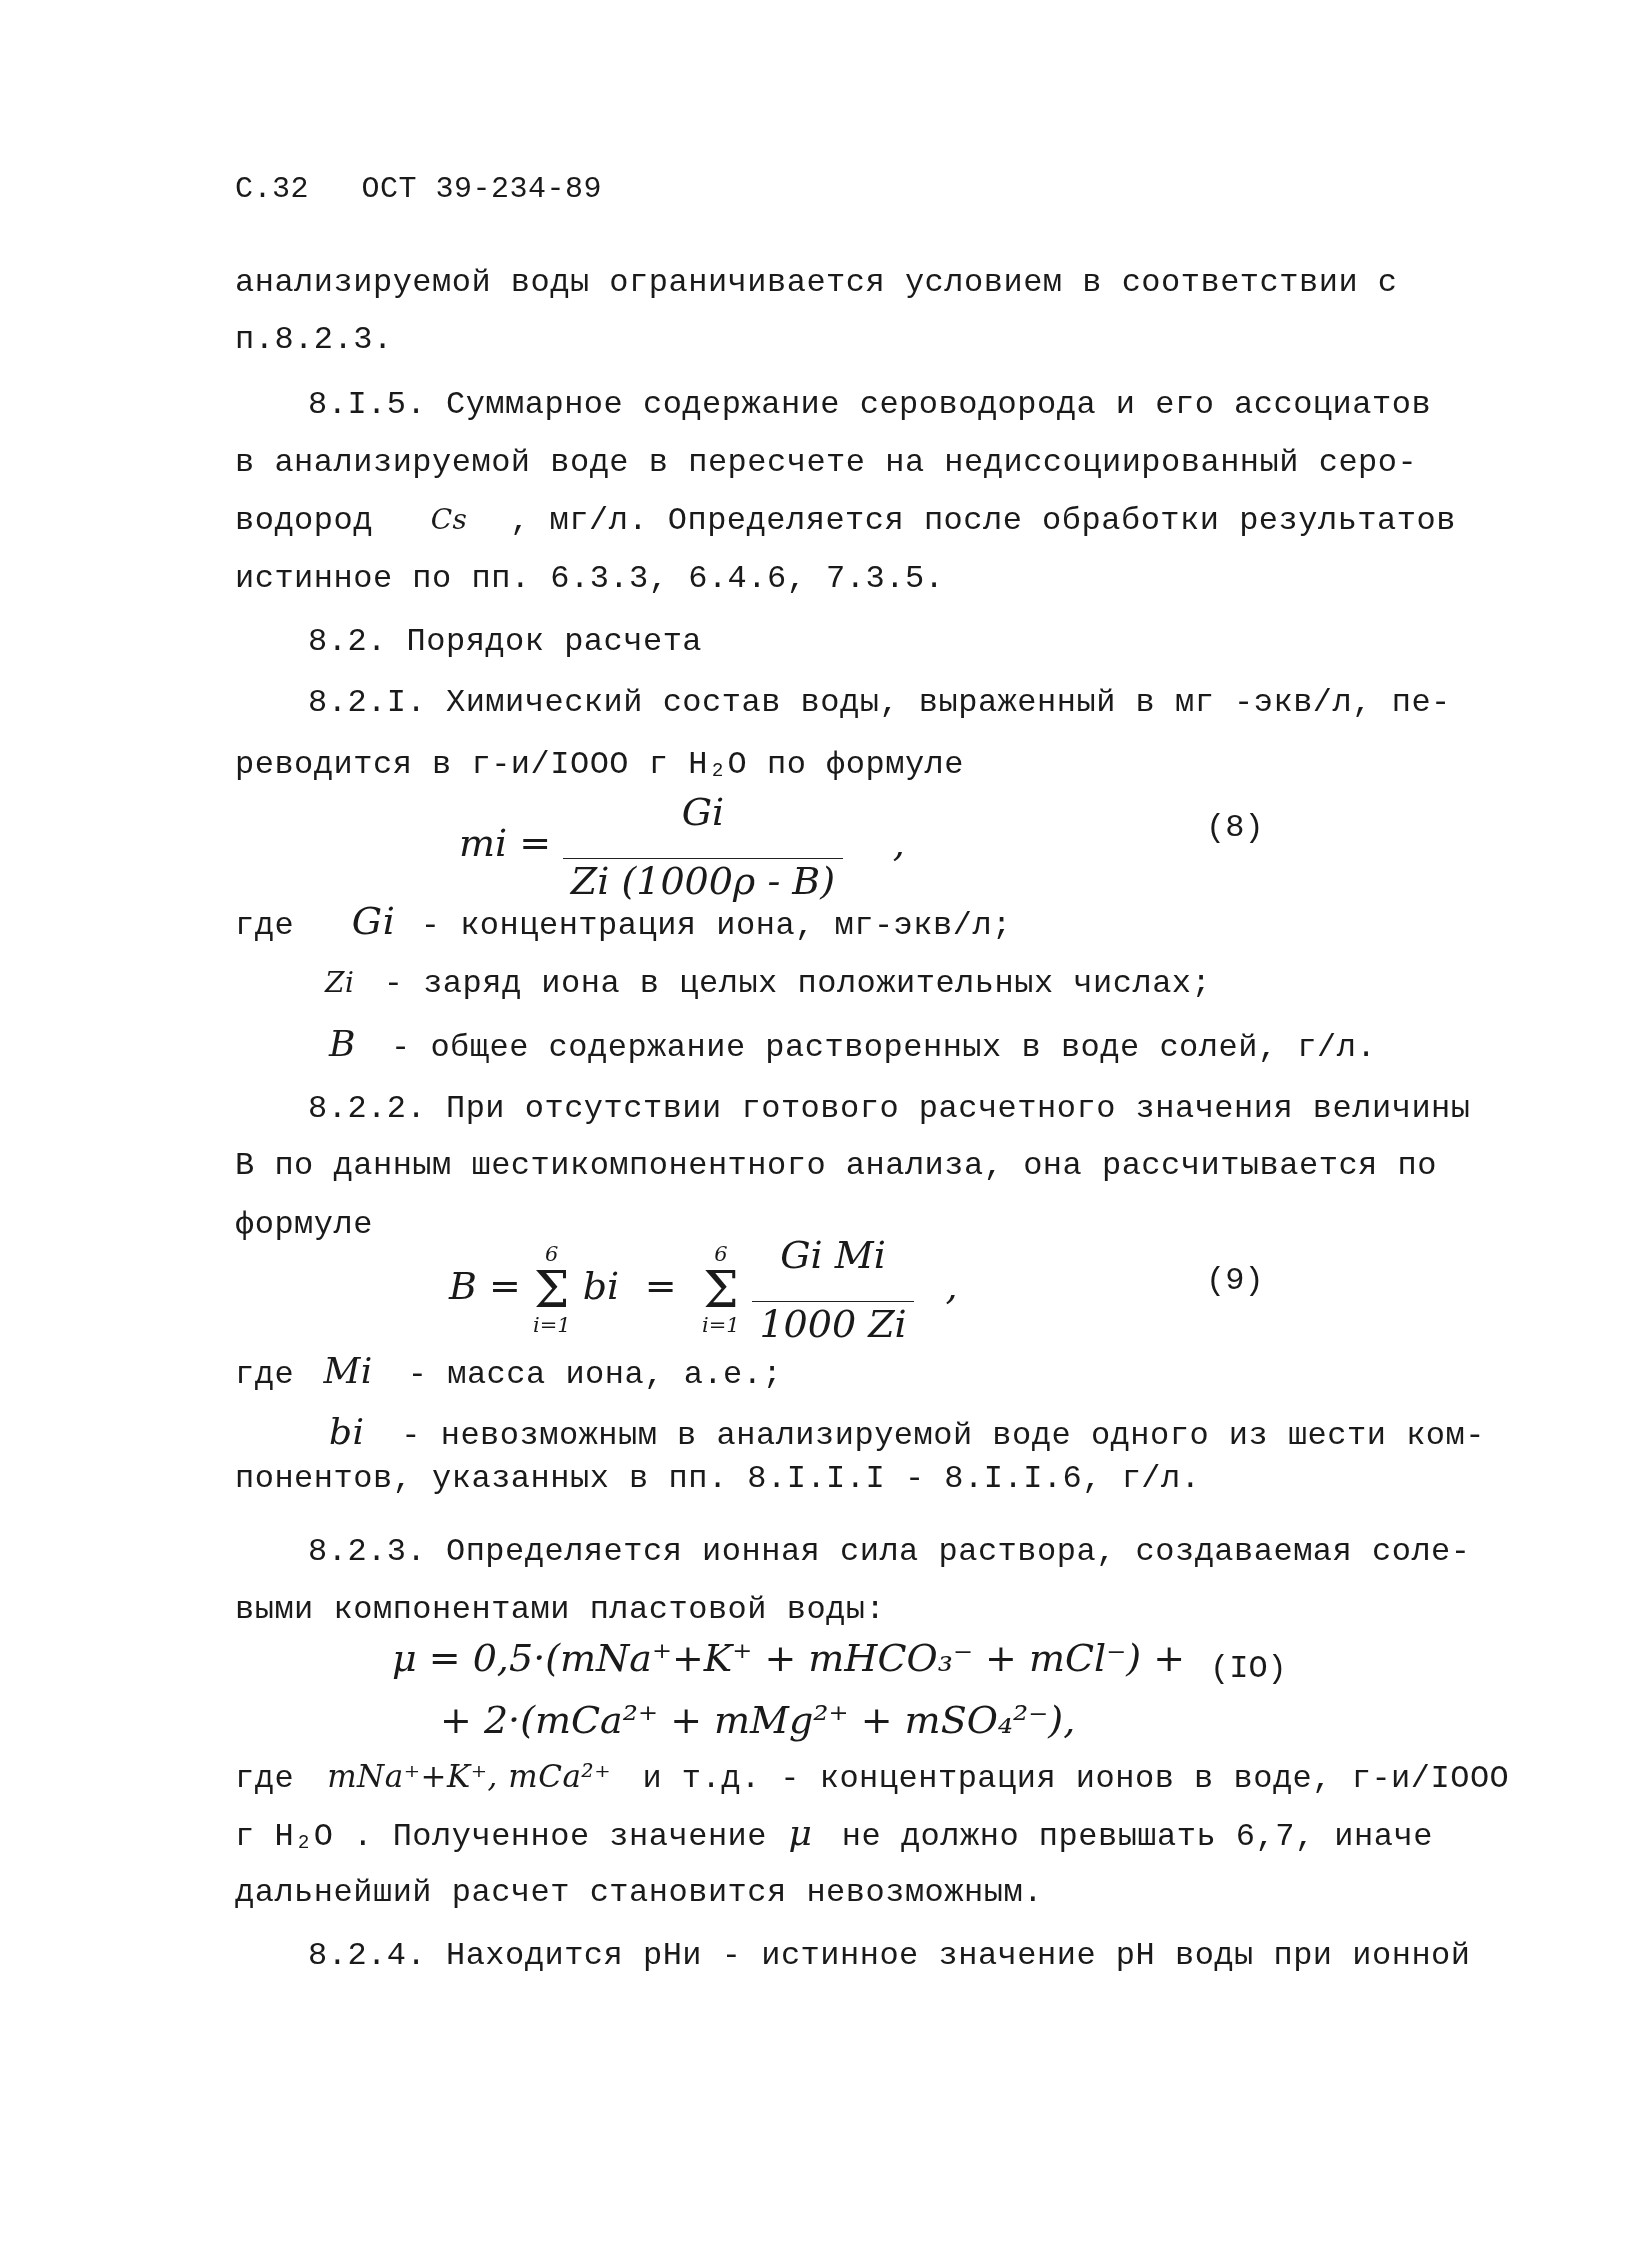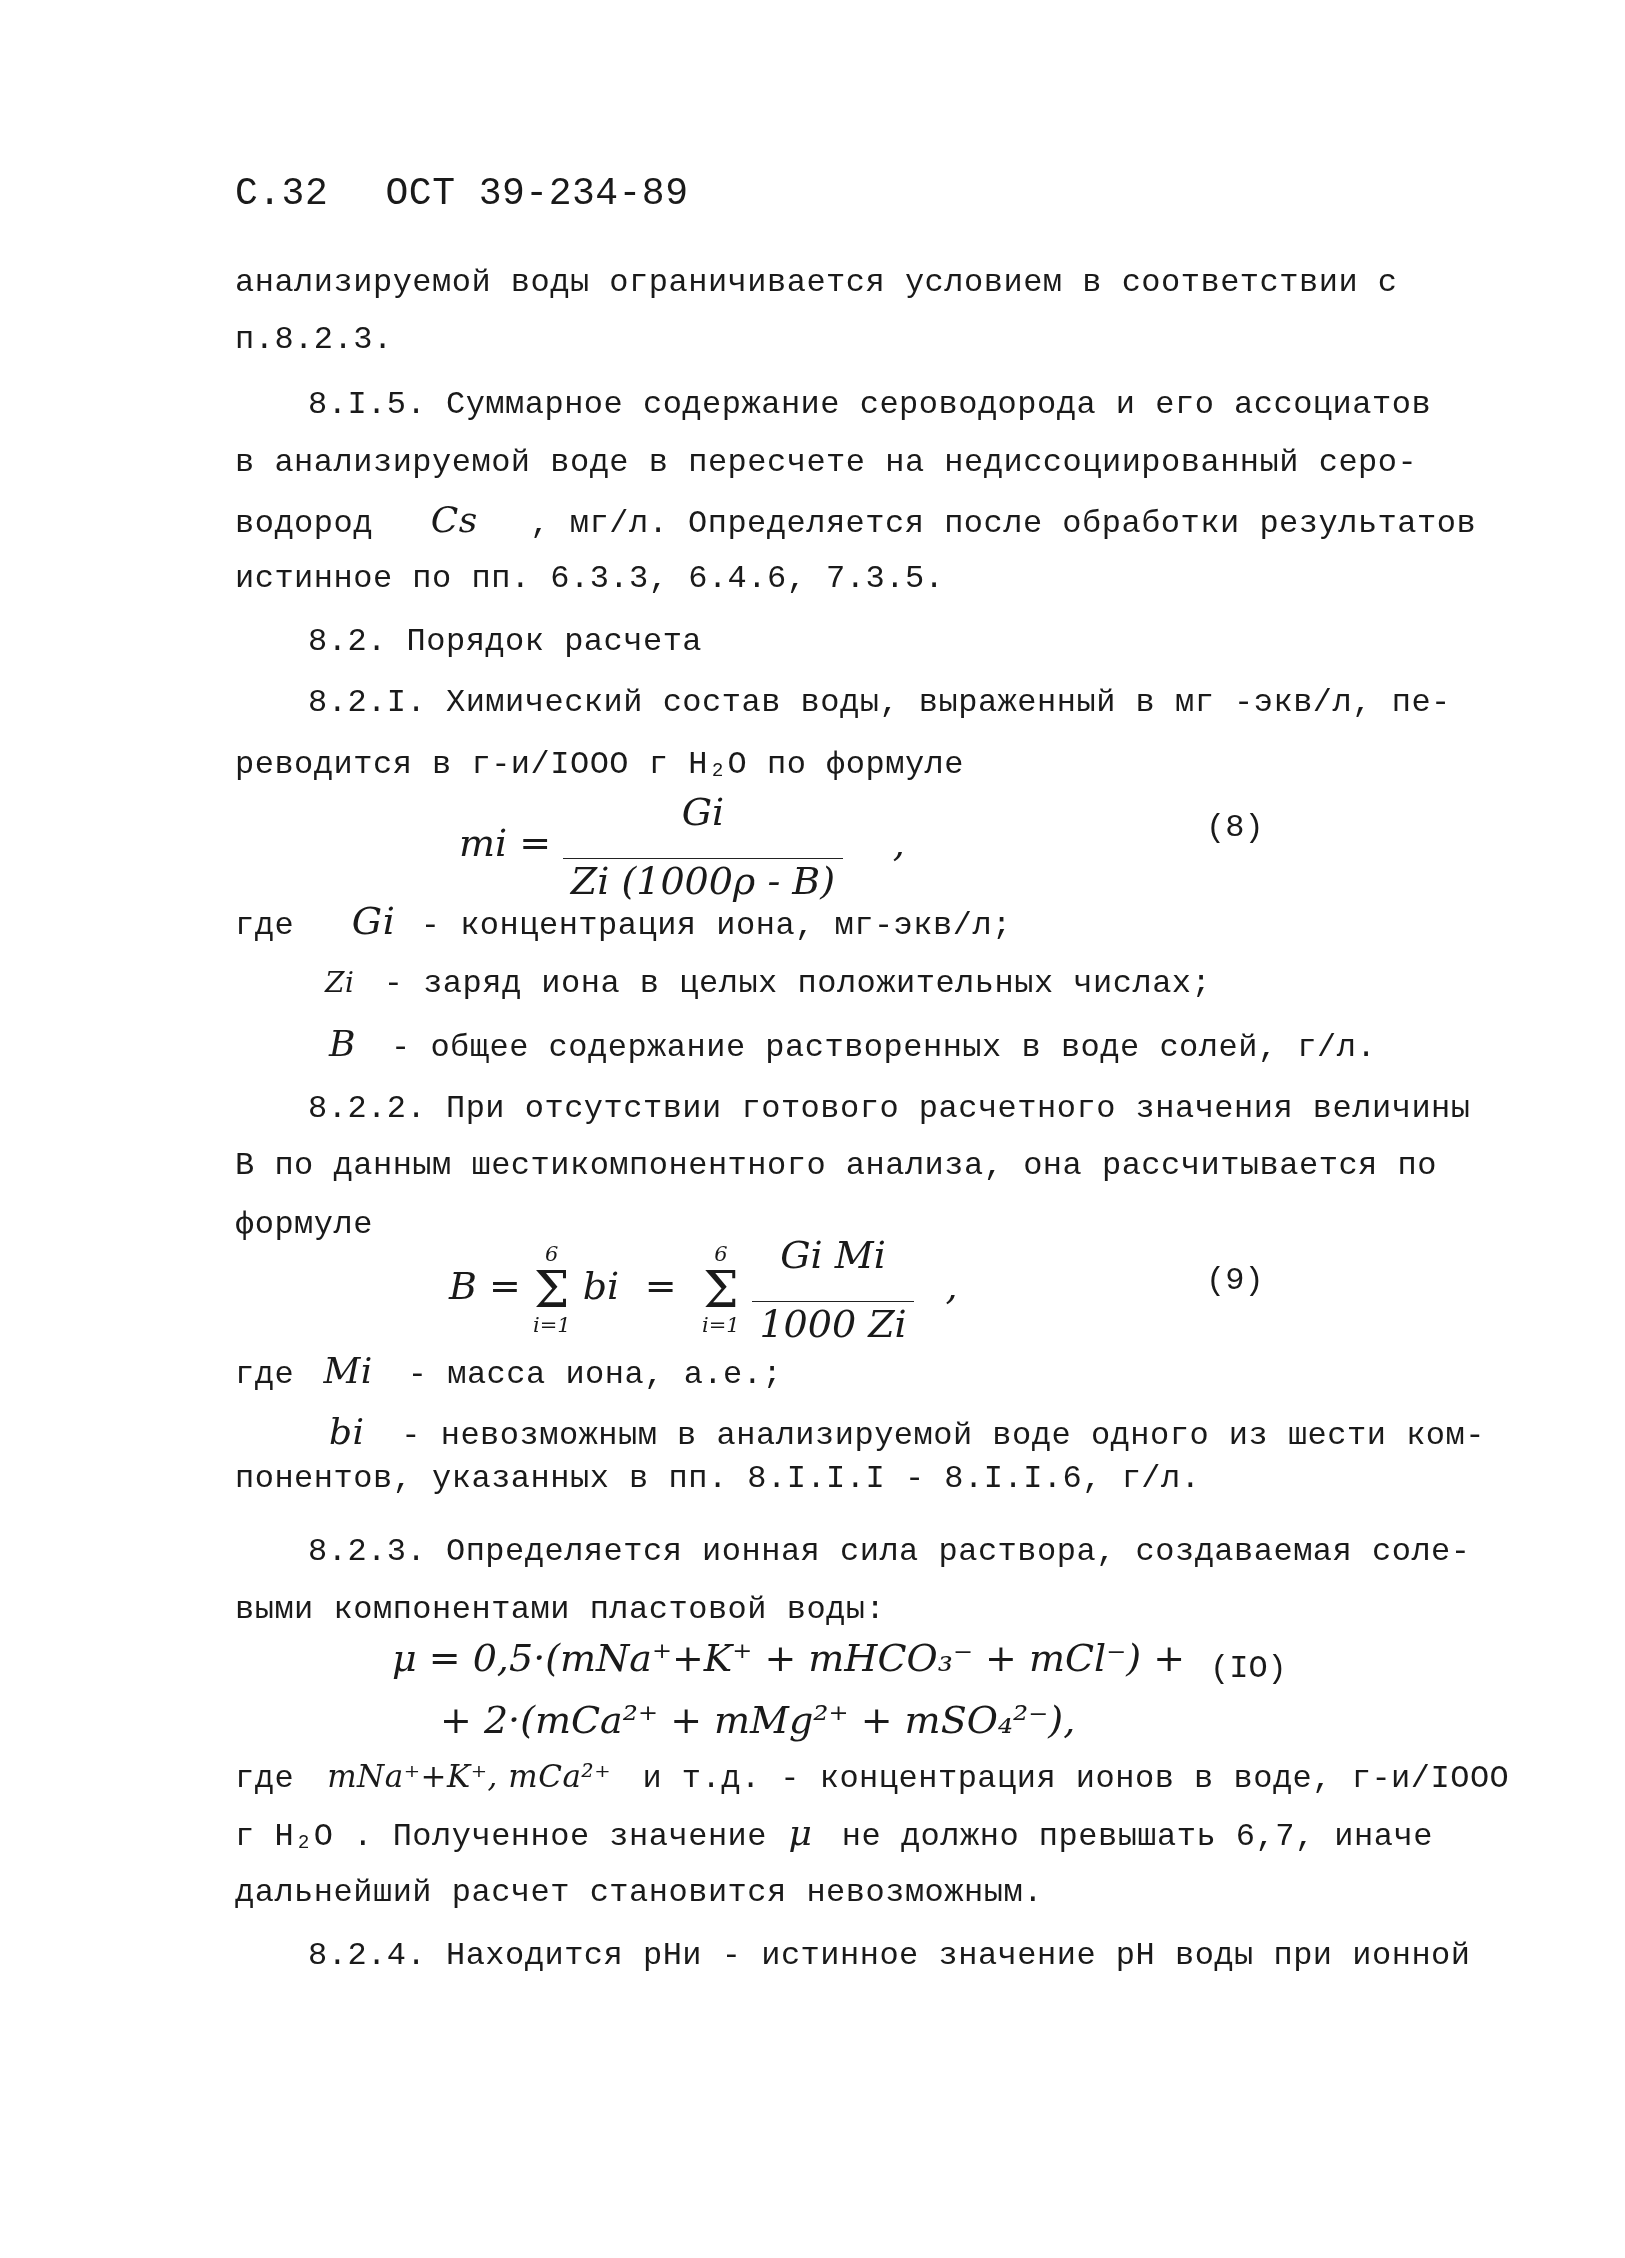--- a/index.html
+++ b/index.html
@@ -11,21 +11,21 @@
   .line {
     position: absolute; left: 235px;
     font-size: 32px; line-height: 38px; white-space: nowrap;
     letter-spacing: 0.5px;
   }
   .indent { left: 308px; }
   .hw {
     font-family: "DejaVu Serif", "Liberation Serif", serif;
     font-style: italic; font-weight: normal;
   }
-  .header { position: absolute; top: 172px; left: 235px; font-size: 38px; letter-spacing: 0.5px; white-space: nowrap; }
+  .header { position: absolute; top: 172px; left: 235px; font-size: 30px; letter-spacing: 0.5px; white-space: nowrap; }
   .header span { margin-right: 34px; }
   .formula {
     position: absolute; font-family: "DejaVu Serif", serif; font-style: italic;
     font-size: 38px; white-space: nowrap; color: #1a1a1a;
   }
   .eqno { position: absolute; font-size: 32px; white-space: nowrap; }
   .frac { display: inline-block; vertical-align: middle; text-align: center; }
   .frac .num { display: block; padding: 0 7.6px; }
   .frac .den { display: block; border-top: 1.9px solid #222; padding: 0 7.6px; margin-top: 24px; }
   .sigma { display: inline-block; vertical-align: middle; text-align: center; font-style: normal; line-height: 1; }
@@ -40,21 +40,21 @@
   <span>ОСТ 39-234-89</span>
 </div>
 
 <div class="line" style="top:264px">анализируемой воды ограничивается условием в соответствии с</div>
 <div class="line" style="top:321px">п.8.2.3.</div>
 
 <div class="line indent" style="top:386px">8.I.5. Суммарное содержание сероводорода и его ассоциатов</div>
 <div class="line" style="top:444px">в анализируемой воде в пересчете на недиссоциированный серо-</div>
 <div class="line" style="top:501px">
   <span>водород</span>
-  <span class="hw" style="font-size:36px;margin:0 33px 0 38px">Cs</span>
+  <span class="hw" style="font-size:28px;margin:0 23px 0 38px">Cs</span>
   <span>, мг/л. Определяется после обработки результатов</span>
 </div>
 <div class="line" style="top:560px">истинное по пп. 6.3.3, 6.4.6, 7.3.5.</div>
 
 <div class="line indent" style="top:623px">8.2. Порядок расчета</div>
 
 <div class="line indent" style="top:684px">8.2.I. Химический состав воды, выраженный в мг -экв/л, пе-</div>
 <div class="line" style="top:746px">реводится в г-и/IOOO г H₂O  по формуле</div>
 
 <div class="formula" style="top:790px;left:459px">

